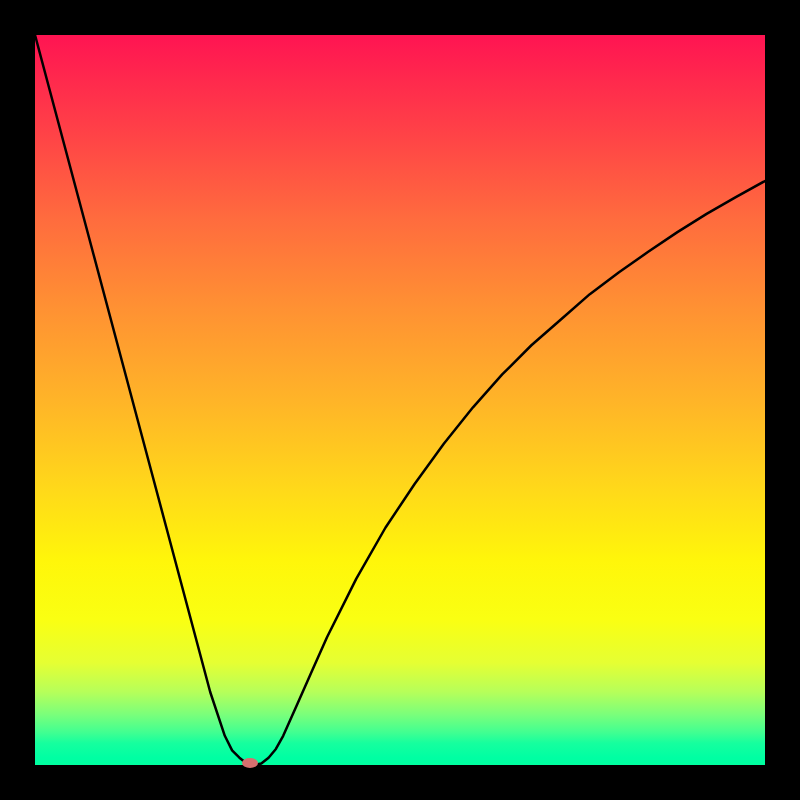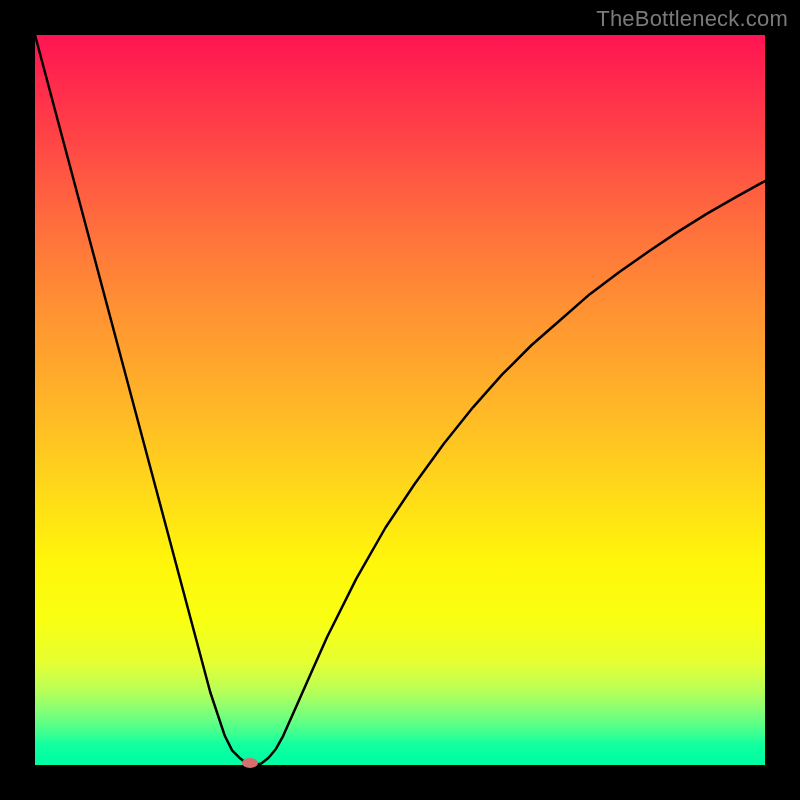--- a/index.html
+++ b/index.html
@@ -65,20 +65,19 @@
     color: #7a7a7a;
     font-weight: 500;
     letter-spacing: 0.2px;
     user-select: none;
   }
 </style>
 </head>
 <body>
 
 <div class="frame">
-  <div class="watermark">TheBottleneck.com</div>
   <div class="plot-area">
     <svg class="curve-svg" viewBox="0 0 730 730" preserveAspectRatio="none">
       <path id="curve-path" d="M0.00 0.00 L14.60 54.75 L29.20 109.50 L43.80 164.25 L58.40 219.00 L73.00 273.75 L87.60 328.50 L102.20 383.25 L116.80 438.00 L131.40 492.75 L146.00 547.50 L160.60 602.25 L175.20 657.00 L189.80 700.80 L197.10 715.40 L204.40 722.70 L211.70 728.54 L219.00 730.00 L226.30 728.54 L233.60 722.70 L240.90 713.94 L248.20 700.80 L262.80 667.95 L277.40 635.10 L292.00 602.25 L321.20 543.85 L350.40 492.75 L379.60 448.95 L408.80 408.80 L438.00 372.30 L467.20 339.45 L496.40 310.25 L525.60 284.70 L554.80 259.15 L584.00 237.25 L613.20 216.81 L642.40 197.10 L671.60 178.85 L700.80 162.06 L730.00 146.00" fill="none" stroke="#000" stroke-width="2.5" stroke-linejoin="round" stroke-linecap="round"></path>
     </svg>
     <div class="dot" id="marker-dot" style="left: 215.35px; top: 727.81px;"></div>
   </div>
 </div>
 
 </body></html>

